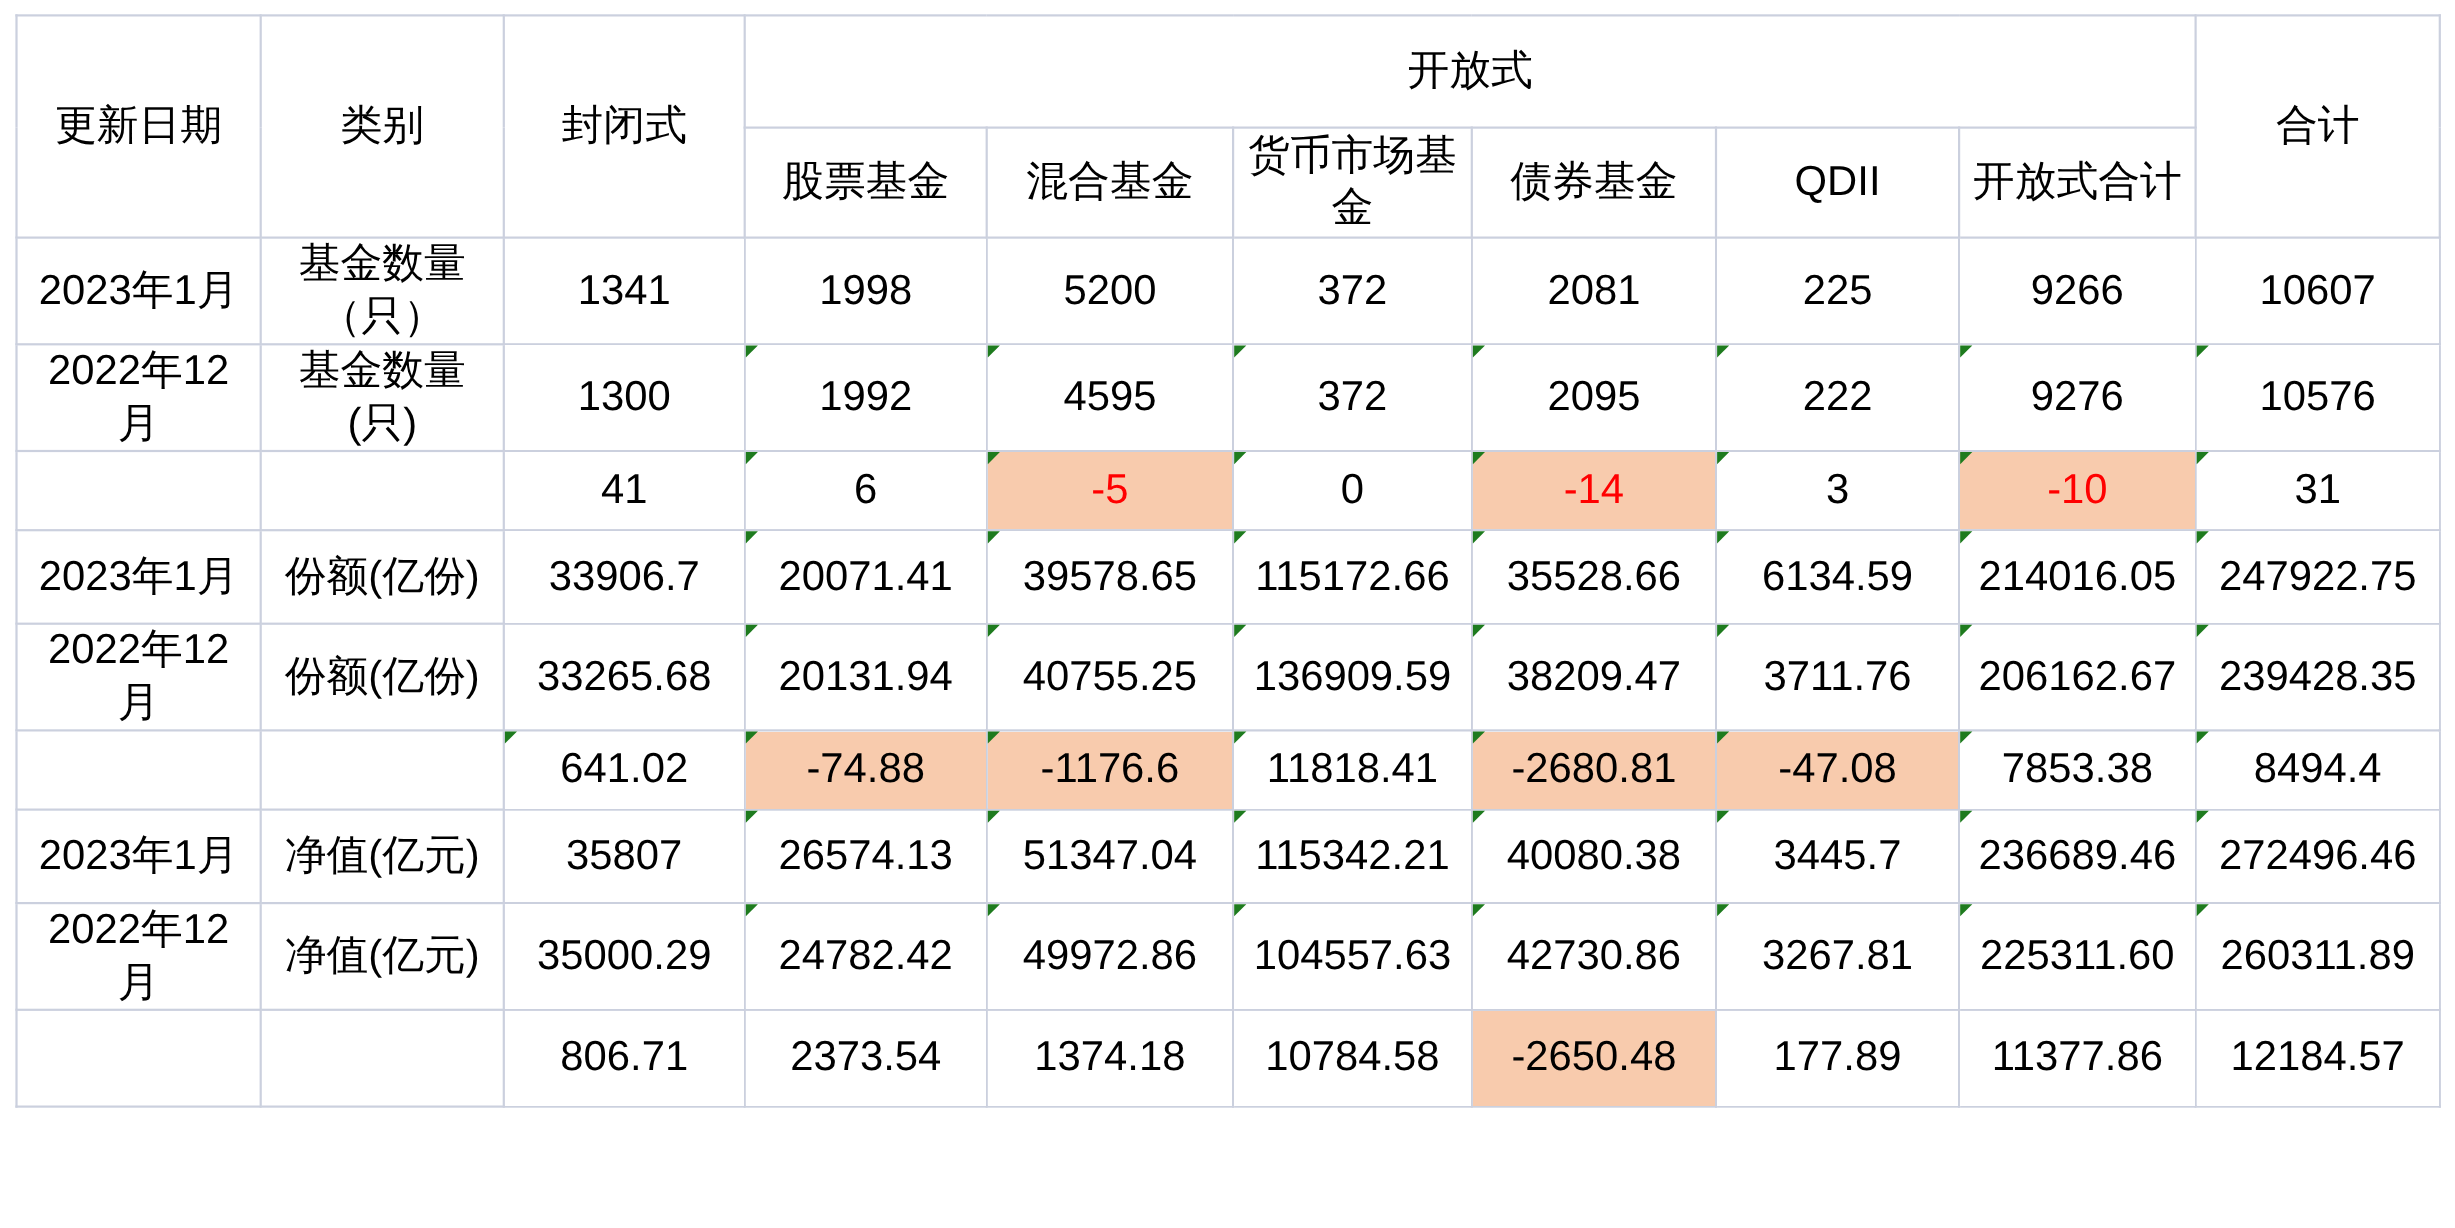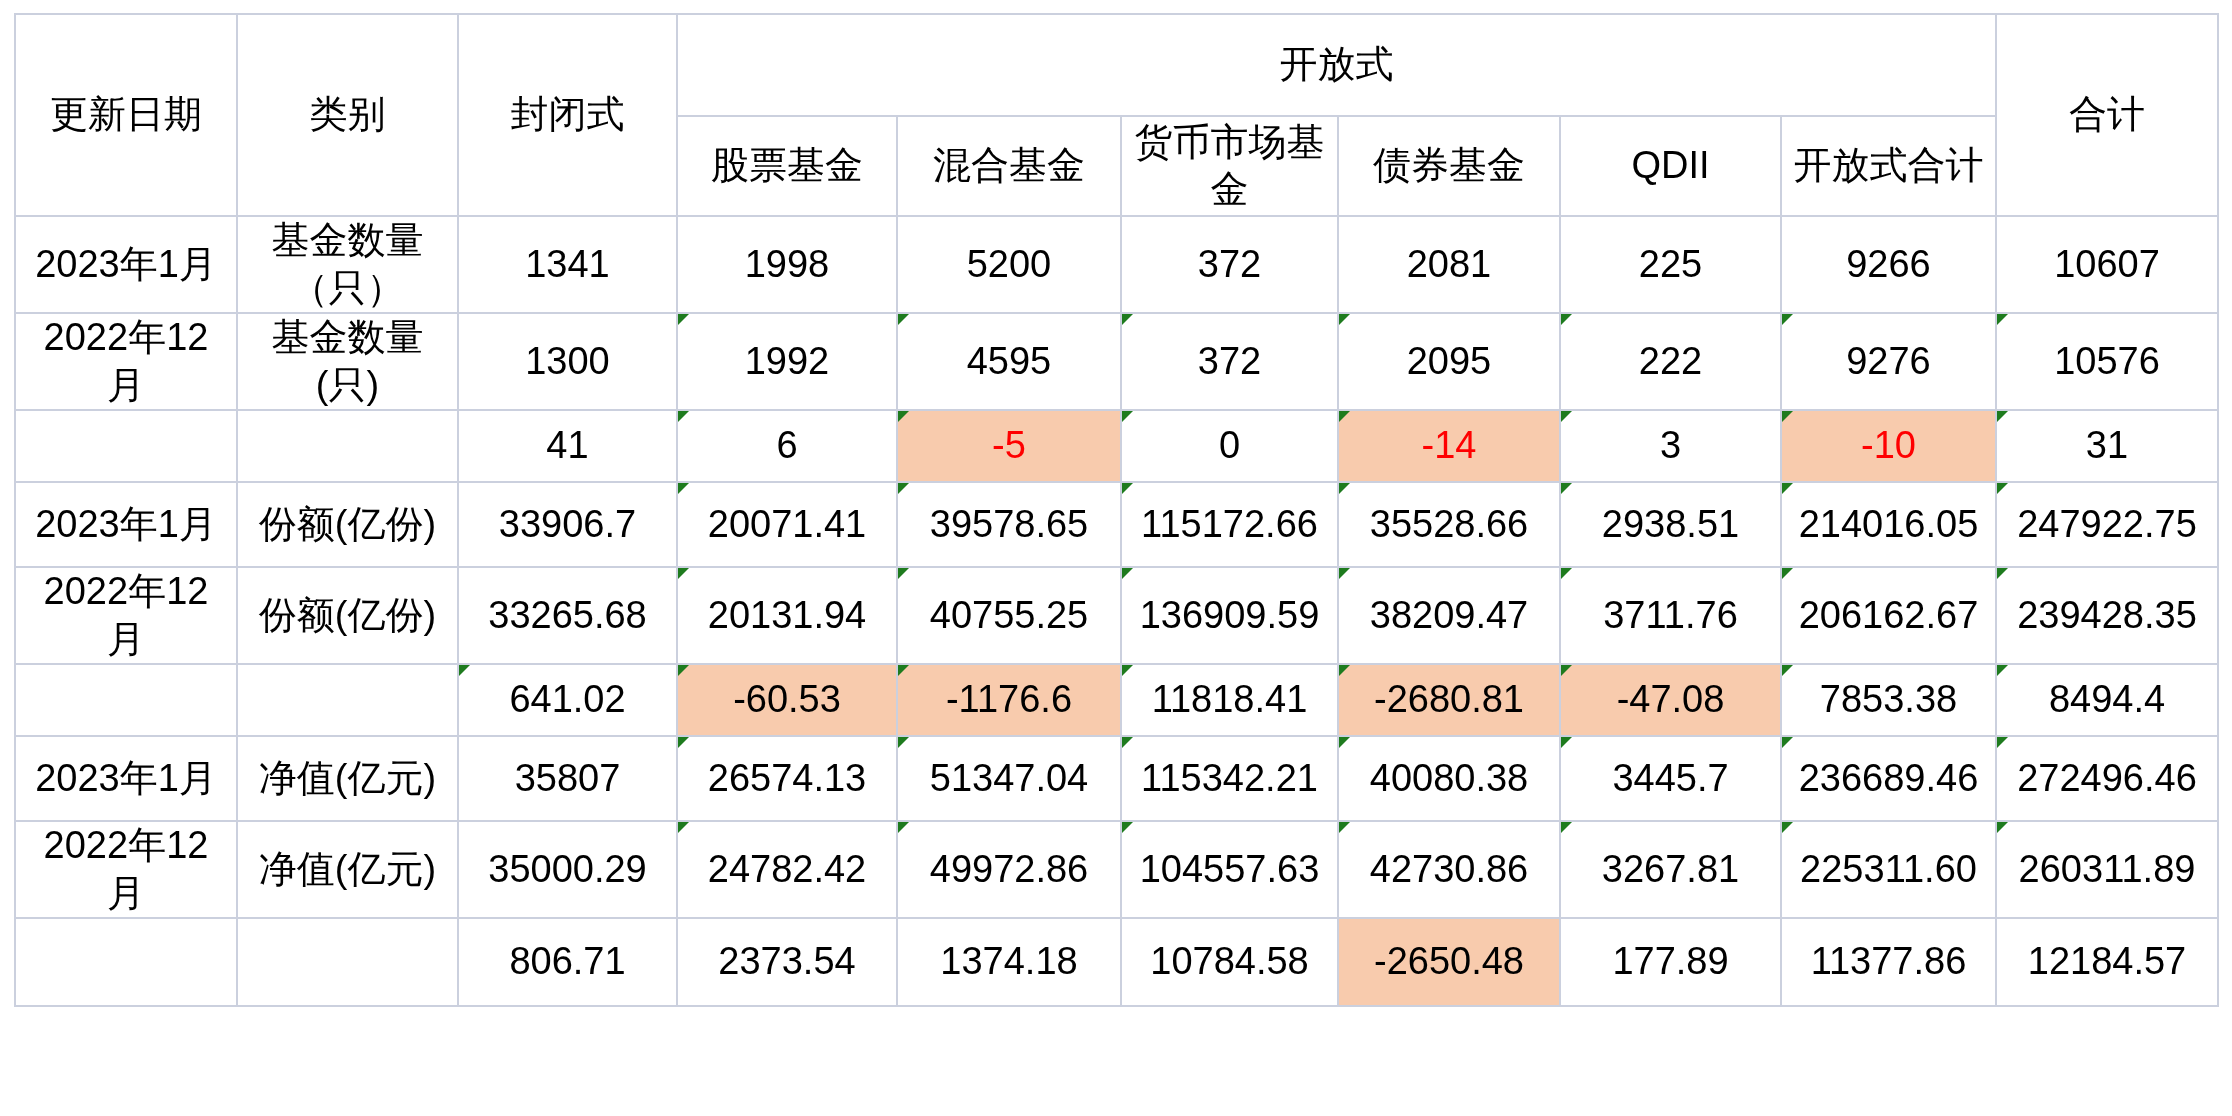--- a/index.html
+++ b/index.html
@@ -98,42 +98,42 @@
       <td class="val"><span>31</span><i class="tri-mark"></i></td>
     </tr>
     <tr data-row="3">
       <td class="label">2023年1月</td>
       <td class="label">份额(亿份)</td>
       <td class="val"><span>33906.7</span></td>
       <td class="val"><span>20071.41</span><i class="tri-mark"></i></td>
       <td class="val"><span>39578.65</span><i class="tri-mark"></i></td>
       <td class="val"><span>115172.66</span><i class="tri-mark"></i></td>
       <td class="val"><span>35528.66</span><i class="tri-mark"></i></td>
-      <td class="val"><span>2938.51</span><i class="tri-mark"></i></td>
+      <td class="val"><span>6134.59</span><i class="tri-mark"></i></td>
       <td class="val"><span>214016.05</span><i class="tri-mark"></i></td>
       <td class="val"><span>247922.75</span><i class="tri-mark"></i></td>
     </tr>
     <tr data-row="4">
       <td class="label">2022年12
 月</td>
       <td class="label">份额(亿份)</td>
       <td class="val"><span>33265.68</span></td>
       <td class="val"><span>20131.94</span><i class="tri-mark"></i></td>
       <td class="val"><span>40755.25</span><i class="tri-mark"></i></td>
       <td class="val"><span>136909.59</span><i class="tri-mark"></i></td>
       <td class="val"><span>38209.47</span><i class="tri-mark"></i></td>
       <td class="val"><span>3711.76</span><i class="tri-mark"></i></td>
       <td class="val"><span>206162.67</span><i class="tri-mark"></i></td>
       <td class="val"><span>239428.35</span><i class="tri-mark"></i></td>
     </tr>
     <tr data-row="5">
       <td class="label"></td>
       <td class="label"></td>
       <td class="val"><span>641.02</span><i class="tri-mark"></i></td>
-      <td class="val hl"><span>-60.53</span><i class="tri-mark"></i></td>
+      <td class="val hl"><span>-74.88</span><i class="tri-mark"></i></td>
       <td class="val hl"><span>-1176.6</span><i class="tri-mark"></i></td>
       <td class="val"><span>11818.41</span><i class="tri-mark"></i></td>
       <td class="val hl"><span>-2680.81</span><i class="tri-mark"></i></td>
       <td class="val hl"><span>-47.08</span><i class="tri-mark"></i></td>
       <td class="val"><span>7853.38</span><i class="tri-mark"></i></td>
       <td class="val"><span>8494.4</span><i class="tri-mark"></i></td>
     </tr>
     <tr data-row="6">
       <td class="label">2023年1月</td>
       <td class="label">净值(亿元)</td>

